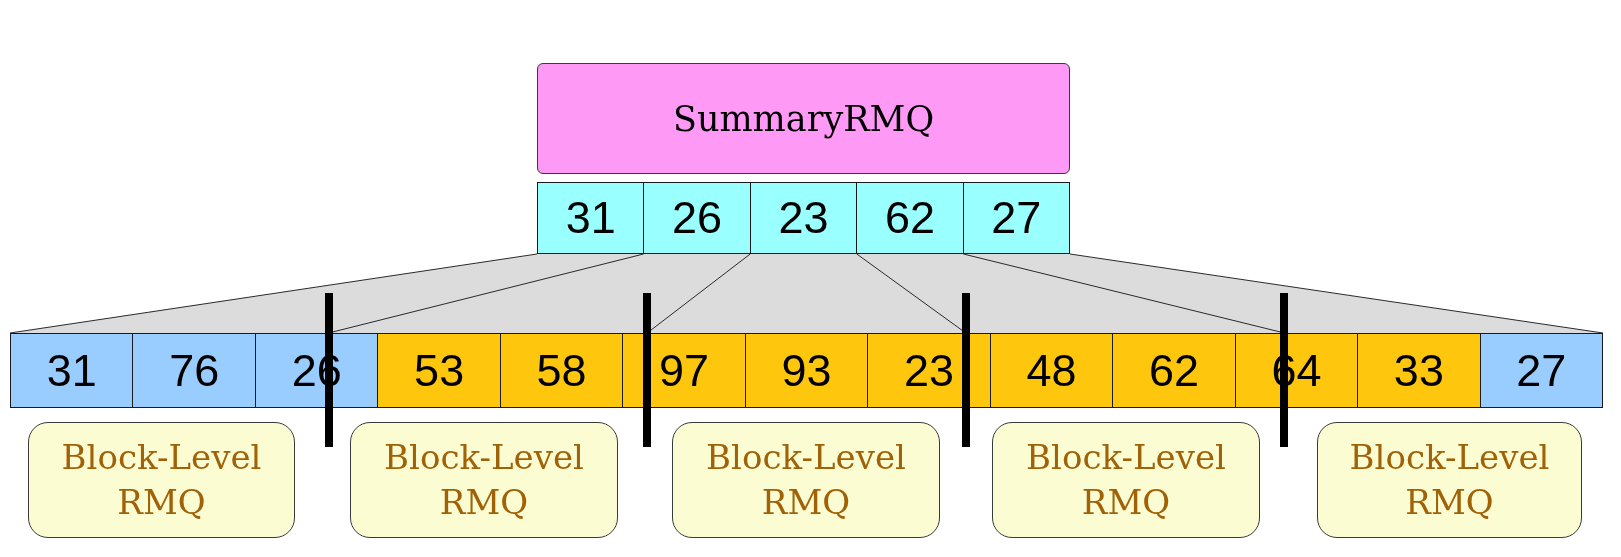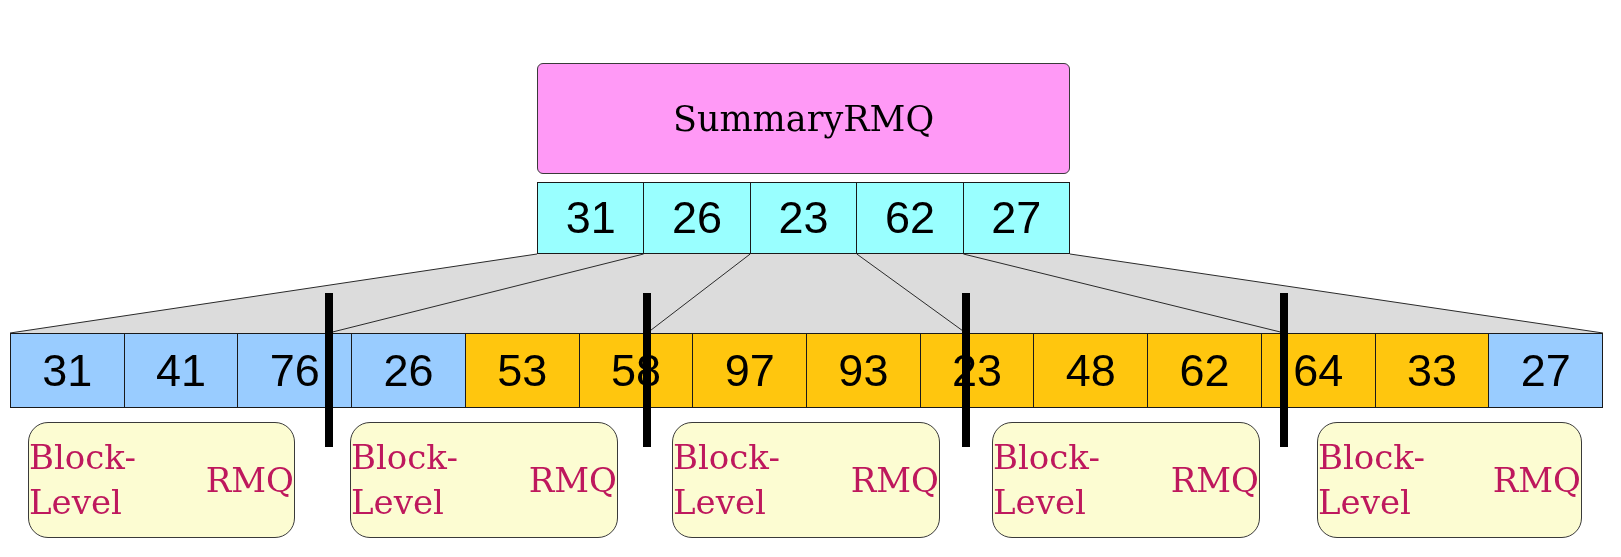--- a/index.html
+++ b/index.html
@@ -81,27 +81,27 @@
   }
   .block-box {
     position: absolute;
     top: 422px;
     height: 116px;
     background: var(--yellow);
     border: 1.5px solid #3a3a3a;
     border-radius: 20px;
     box-sizing: border-box;
     display: flex;
-    flex-direction: row;
+    flex-direction: column;
     align-items: center;
     justify-content: center;
     font-family: "DejaVu Serif", serif;
     font-size: 34px;
     line-height: 45px;
-    color: #be185d;
+    color: #a16207;
   }
 </style>
 </head>
 <body>
 
 <div class="canvas" style="--pink: #FF99F6; --cyan: #99FFFF; --blue: #99CCFF; --orange: #FFC60E; --yellow: #FCFCD2; --gray: #DCDCDC;">
 
   <svg class="fan-layer" id="fanLayer" viewBox="0 0 1621 557" xmlns="http://www.w3.org/2000/svg">
       <polygon points="537,254 1070,254 1603,333 10,333" fill="#DCDCDC"></polygon>
       <line x1="537" y1="254" x2="10" y2="333" stroke="#2a2a2a" stroke-width="1"></line>
@@ -120,21 +120,20 @@
   <div class="summary-row" id="summaryRow">
       <div class="cell">31</div>
       <div class="cell">26</div>
       <div class="cell">23</div>
       <div class="cell">62</div>
       <div class="cell">27</div>
     </div>
 
   <div class="main-row" id="mainRow">
       <div class="cell blue">31</div>
-      <div class="cell blue">41</div>
       <div class="cell blue">76</div>
       <div class="cell blue">26</div>
       <div class="cell orange">53</div>
       <div class="cell orange">58</div>
       <div class="cell orange">97</div>
       <div class="cell orange">93</div>
       <div class="cell orange">23</div>
       <div class="cell orange">48</div>
       <div class="cell orange">62</div>
       <div class="cell orange">64</div>

